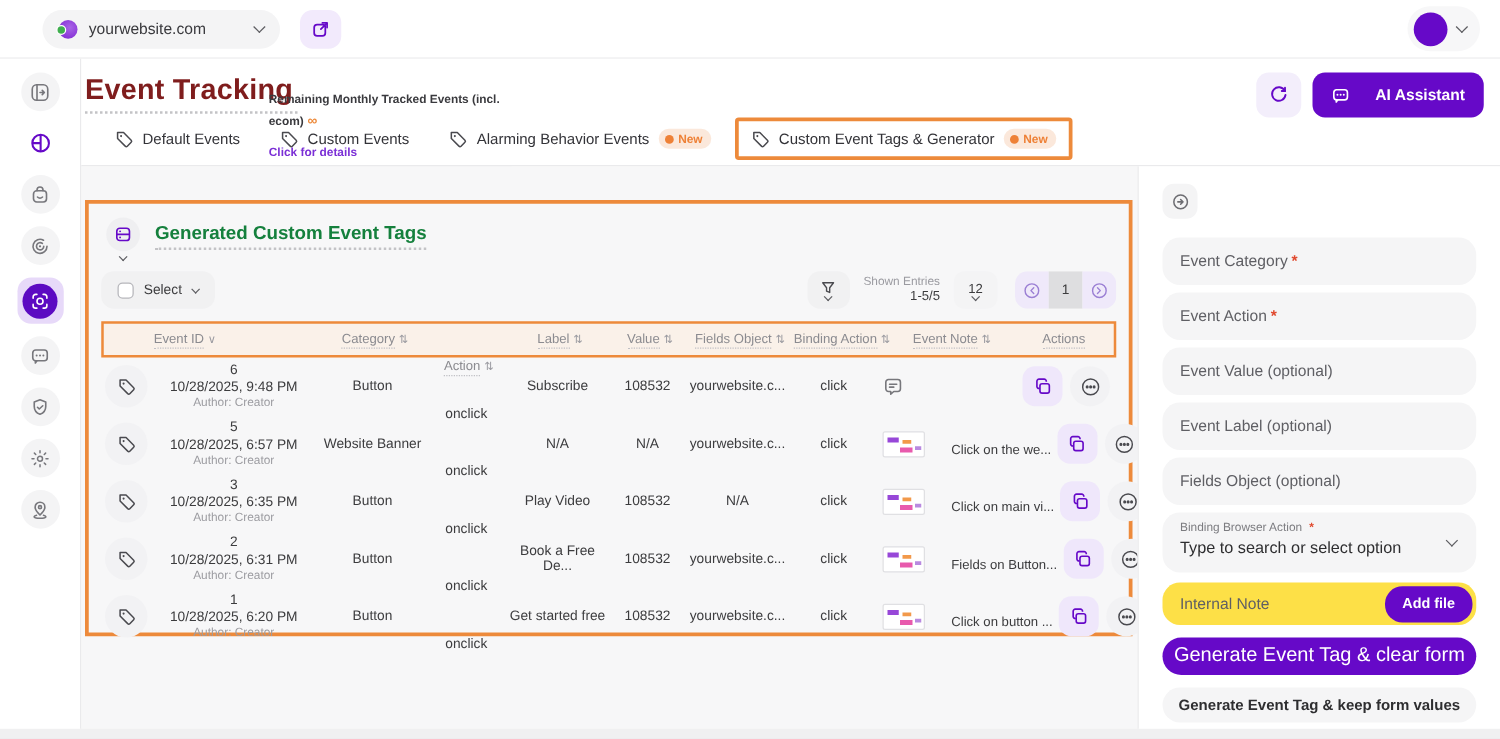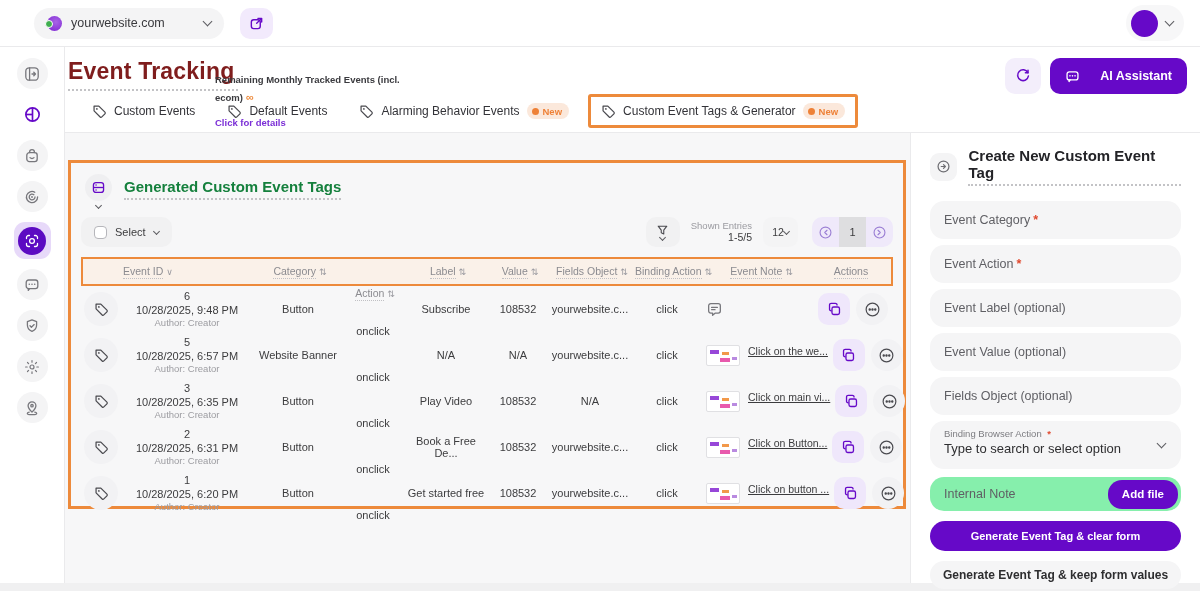--- a/index.html
+++ b/index.html
@@ -64,21 +64,21 @@
 
   .controls{display:flex;align-items:center;margin-top:9px;height:30px;}
   .select-pill{height:30px;border-radius:10px;background:var(--pill);display:flex;align-items:center;gap:8px;padding:0 13px;font-size:11px;color:#3c3c3e;cursor:pointer;}
   .checkbox{width:13px;height:13px;border:1.5px solid #b6b6bb;border-radius:4px;background:#fff;}
   .select-pill .chev{margin-top:-2px;}
   .ctrl-right{margin-left:auto;display:flex;align-items:center;}
   .filter-pill{width:34px;height:30px;border-radius:10px;background:var(--pill);display:flex;flex-direction:column;align-items:center;justify-content:center;gap:1px;color:#4a4a4f;cursor:pointer;}
   .shown{margin-left:11px;display:flex;flex-direction:column;align-items:flex-end;line-height:1.25;}
   .shown .s-lbl{font-size:9.5px;color:#9a9aa0;}
   .shown .s-val{font-size:10.5px;color:#3c3c3e;}
-  .size-pill{margin-left:11px;width:35px;height:30px;border-radius:9px;background:#f4f4f5;display:flex;flex-direction:row;align-items:center;justify-content:center;cursor:pointer;}
+  .size-pill{margin-left:11px;width:35px;height:30px;border-radius:9px;background:#f4f4f5;display:flex;flex-direction:column;align-items:center;justify-content:center;cursor:pointer;}
   .size-pill .s-num{font-size:10.5px;color:#3c3c3e;}
   .pager{margin-left:14px;height:30px;border-radius:10px;overflow:hidden;display:flex;}
   .pg-btn{width:27px;display:grid;place-items:center;background:#EFE9FA;color:#9b7fd4;cursor:pointer;}
   .pg-cur{width:27px;display:grid;place-items:center;background:#DEDEE0;color:#3c3c3e;font-size:11px;cursor:pointer;}
 
   
   .thead{margin-top:10px;height:29px;background:var(--cream);border:2.5px solid var(--orange);display:flex;align-items:center;}
   .th{font-size:10.5px;color:#8b8b90;display:flex;align-items:center;justify-content:center;gap:3px;white-space:nowrap;}
   .th .th-lbl{border-bottom:1.5px dotted #c0c0c4;padding-bottom:1px;}
   .th .sort{font-size:9px;color:#9a9aa0;}
@@ -87,21 +87,21 @@
   .c-id{flex:0 0 132px;justify-content:flex-start !important;text-align:left;}
   .c-cat{flex:0 0 90px;}
   .c-act{flex:0 0 60px;margin-top:44px;}
   .c-lab{flex:0 0 86px;}
   .c-val{flex:0 0 58px;}
   .c-fo{flex:0 0 86px;}
   .c-ba{flex:0 0 68px;}
   .c-note{flex:1 1 auto;}
   .c-actions{flex:0 0 80px;}
   .td{font-size:11px;color:#3c3c3e;text-align:center;}
-  .td.c-note{display:flex;align-items:flex-start;gap:8px;padding-left:5px;text-align:left;text-decoration:underline;}
+  .td.c-note{display:flex;align-items:flex-end;gap:21px;padding-left:5px;text-align:left;}
   .td.c-actions{display:flex;gap:6px;justify-content:center;}
   .row-ico{width:34px;height:34px;border-radius:50%;background:#f2f2f4;display:grid;place-items:center;color:#4a4a4f;}
   .id-block{line-height:1.3;}
   .id-num{font-size:11px;color:#3c3c3e;}
   .id-date{font-size:11px;color:#3c3c3e;}
   .id-author{font-size:9.5px;color:#9c9ca1;}
   .note-txt{font-size:10.5px;color:#3c3c3e;white-space:nowrap;}
   .thumb{width:34px;height:21px;border:1px solid #e0e0e3;border-radius:2px;background:#fff;flex:none;
     background-image:linear-gradient(#9747d8,#9747d8),linear-gradient(#f2994a,#f2994a),linear-gradient(#e85aad,#e85aad),linear-gradient(#b98ae0,#b98ae0);
     background-size:9px 4px,7px 3px,10px 4px,5px 3px;background-position:3px 4px,15px 6px,13px 12px,25px 11px;background-repeat:no-repeat;cursor:pointer;}
@@ -116,23 +116,23 @@
   .p-title{font-size:15px;font-weight:700;color:#232327;border-bottom:2px dotted #c3c3c6;padding-bottom:3px;}
   .p-form{margin-top:15px;}
   .f-input{height:38px;border-radius:14px;background:#f5f5f6;display:flex;align-items:center;padding:0 14px;margin-bottom:6px;cursor:text;}
   .f-ph{font-size:12.5px;color:#5f5f64;}
   .req{color:#E0492E;font-weight:700;margin-left:3px;font-size:12.5px;}
   .f-binding{height:48px;border-radius:14px;background:#f5f5f6;padding:7px 14px;margin-bottom:8px;position:relative;cursor:pointer;}
   .fb-label{font-size:9.5px;color:#7c7c80;}
   .fb-label .req{font-size:9.5px;}
   .fb-value{font-size:13px;color:#2e2e30;margin-top:2px;}
   .f-binding .chev{position:absolute;right:16px;top:19px;}
-  .f-note{height:34px;border-radius:14px;background:#86efac;display:flex;align-items:center;justify-content:space-between;padding:0 3px 0 14px;margin-bottom:10px;cursor:text;text-align:center;}
+  .f-note{height:34px;border-radius:14px;background:#fde047;display:flex;align-items:center;justify-content:space-between;padding:0 3px 0 14px;margin-bottom:10px;cursor:text;text-align:center;}
   .addfile{height:29px;border-radius:14px;background:var(--purple);color:#fff;font-size:11.5px;font-weight:700;display:flex;align-items:center;padding:0 14px;cursor:pointer;}
-  .btn-primary{height:30px;border-radius:15px;background:var(--purple);color:#fff;font-weight:700;font-size:11px;display:grid;place-items:center;margin-bottom:10px;cursor:pointer;}
+  .btn-primary{height:30px;border-radius:15px;background:var(--purple);color:#fff;font-weight:400;font-size:16px;display:grid;place-items:center;margin-bottom:10px;cursor:pointer;}
   .btn-secondary{height:28px;border-radius:14px;background:#f5f5f6;color:#2e2e30;font-weight:700;font-size:12px;display:grid;place-items:center;cursor:pointer;}
   svg{display:block;}
 </style>
 </head>
 <body>
 
 <div class="app">
 
   <div class="topbar">
     <div class="site-select">
@@ -292,34 +292,34 @@
 
         <div class="tab">
           <span class="tab-ico">
             <svg width="15" height="15" viewBox="0 0 16 16">
               <g fill="none" stroke="currentColor" stroke-width="1.3" stroke-linejoin="round">
                 <path d="M2.2 2.2h5.1l6.5 6.5a1.3 1.3 0 0 1 0 1.8l-3.3 3.3a1.3 1.3 0 0 1-1.8 0L2.2 7.3z"></path>
                 <circle cx="5.2" cy="5.2" r=".9" fill="currentColor" stroke="none"></circle>
               </g>
             </svg>
           </span>
-          <span class="tab-label">Custom Events</span>
+          <span class="tab-label">Default Events</span>
 
         </div>
 
         <div class="tab">
           <span class="tab-ico">
             <svg width="15" height="15" viewBox="0 0 16 16">
               <g fill="none" stroke="currentColor" stroke-width="1.3" stroke-linejoin="round">
                 <path d="M2.2 2.2h5.1l6.5 6.5a1.3 1.3 0 0 1 0 1.8l-3.3 3.3a1.3 1.3 0 0 1-1.8 0L2.2 7.3z"></path>
                 <circle cx="5.2" cy="5.2" r=".9" fill="currentColor" stroke="none"></circle>
               </g>
             </svg>
           </span>
-          <span class="tab-label">Default Events</span>
+          <span class="tab-label">Custom Events</span>
 
         </div>
 
         <div class="tab">
           <span class="tab-ico">
             <svg width="15" height="15" viewBox="0 0 16 16">
               <g fill="none" stroke="currentColor" stroke-width="1.3" stroke-linejoin="round">
                 <path d="M2.2 2.2h5.1l6.5 6.5a1.3 1.3 0 0 1 0 1.8l-3.3 3.3a1.3 1.3 0 0 1-1.8 0L2.2 7.3z"></path>
                 <circle cx="5.2" cy="5.2" r=".9" fill="currentColor" stroke="none"></circle>
               </g>
@@ -630,21 +630,21 @@
           </div>
           <div class="td c-cat">Button</div>
           <div class="td c-act">onclick</div>
           <div class="td c-lab">Book a Free De...</div>
           <div class="td c-val">108532</div>
           <div class="td c-fo">yourwebsite.c...</div>
           <div class="td c-ba">click</div>
           <div class="td c-note">
 
             <span class="thumb"></span>
-            <span class="note-txt">Click on Button...</span>
+            <span class="note-txt">Fields on Button...</span>
           </div>
           <div class="td c-actions">
             <span class="btn-copy">
               <svg width="15" height="15" viewBox="0 0 16 16">
                 <g fill="none" stroke="currentColor" stroke-width="1.4" stroke-linejoin="round">
                   <rect x="5.3" y="5.3" width="8" height="8" rx="1.8"></rect>
                   <path d="M10.7 3.2v-.5a1.8 1.8 0 0 0-1.8-1.8H4.5a1.8 1.8 0 0 0-1.8 1.8v4.4a1.8 1.8 0 0 0 1.8 1.8H5" transform="translate(0 .5)"></path>
                 </g>
               </svg>
             </span>
@@ -716,42 +716,41 @@
   <div class="panel">
     <div class="p-head">
       <span class="p-ico">
         <svg width="15" height="15" viewBox="0 0 16 16">
             <g fill="none" stroke="currentColor" stroke-width="1.3" stroke-linecap="round" stroke-linejoin="round">
               <circle cx="8" cy="8" r="5.8"></circle>
               <path d="M5.6 8h4M8 6l2 2-2 2"></path>
             </g>
           </svg>
       </span>
-      <span class="p-title">Create New Custom Event Tag</span>
     </div>
 
     <div class="p-form">
 
         <div class="f-input">
           <span class="f-ph">Event Category</span>
           <span class="req">*</span>
         </div>
 
         <div class="f-input">
           <span class="f-ph">Event Action</span>
           <span class="req">*</span>
         </div>
 
         <div class="f-input">
+          <span class="f-ph">Event Value (optional)</span>
+
+        </div>
+
+        <div class="f-input">
           <span class="f-ph">Event Label (optional)</span>
-
-        </div>
-
-        <div class="f-input">
-          <span class="f-ph">Event Value (optional)</span>
 
         </div>
 
         <div class="f-input">
           <span class="f-ph">Fields Object (optional)</span>
 
         </div>
 
       <div class="f-binding">
         <div class="fb-label"><span>Binding Browser Action</span> <span class="req">*</span></div>

